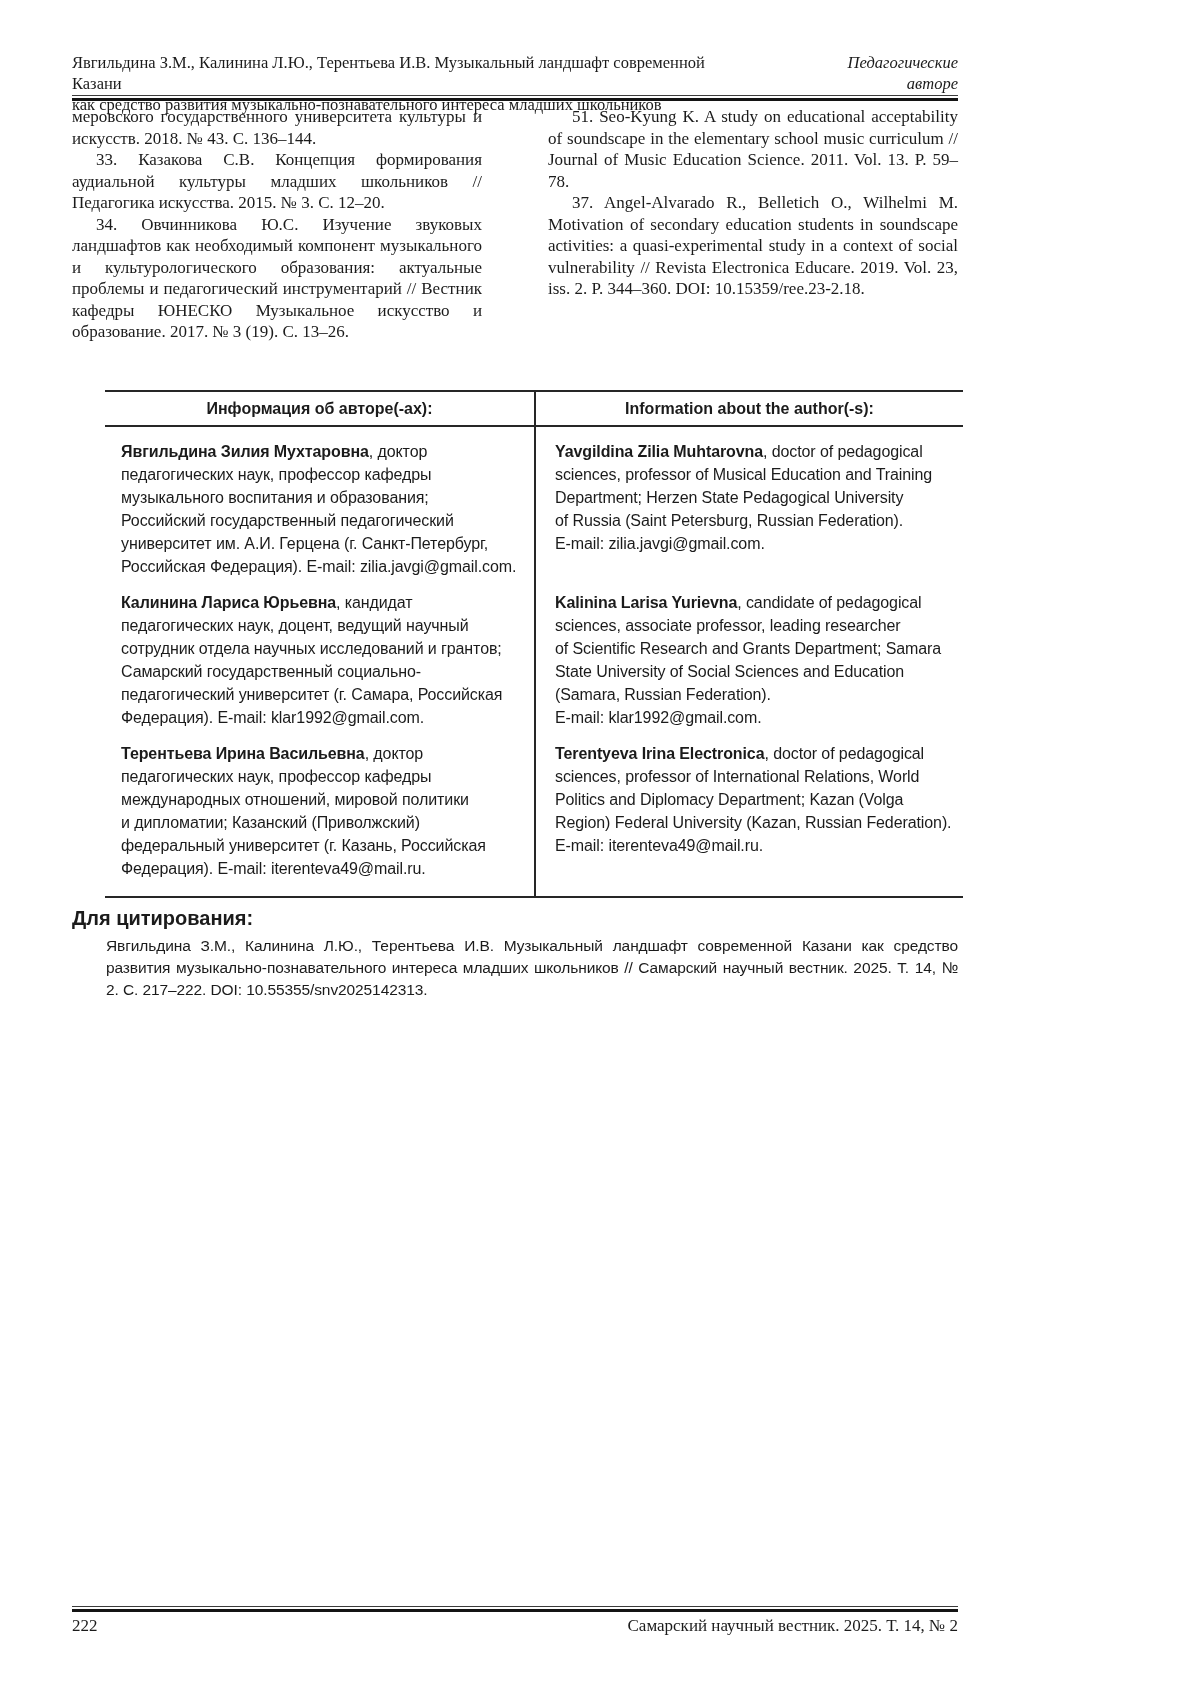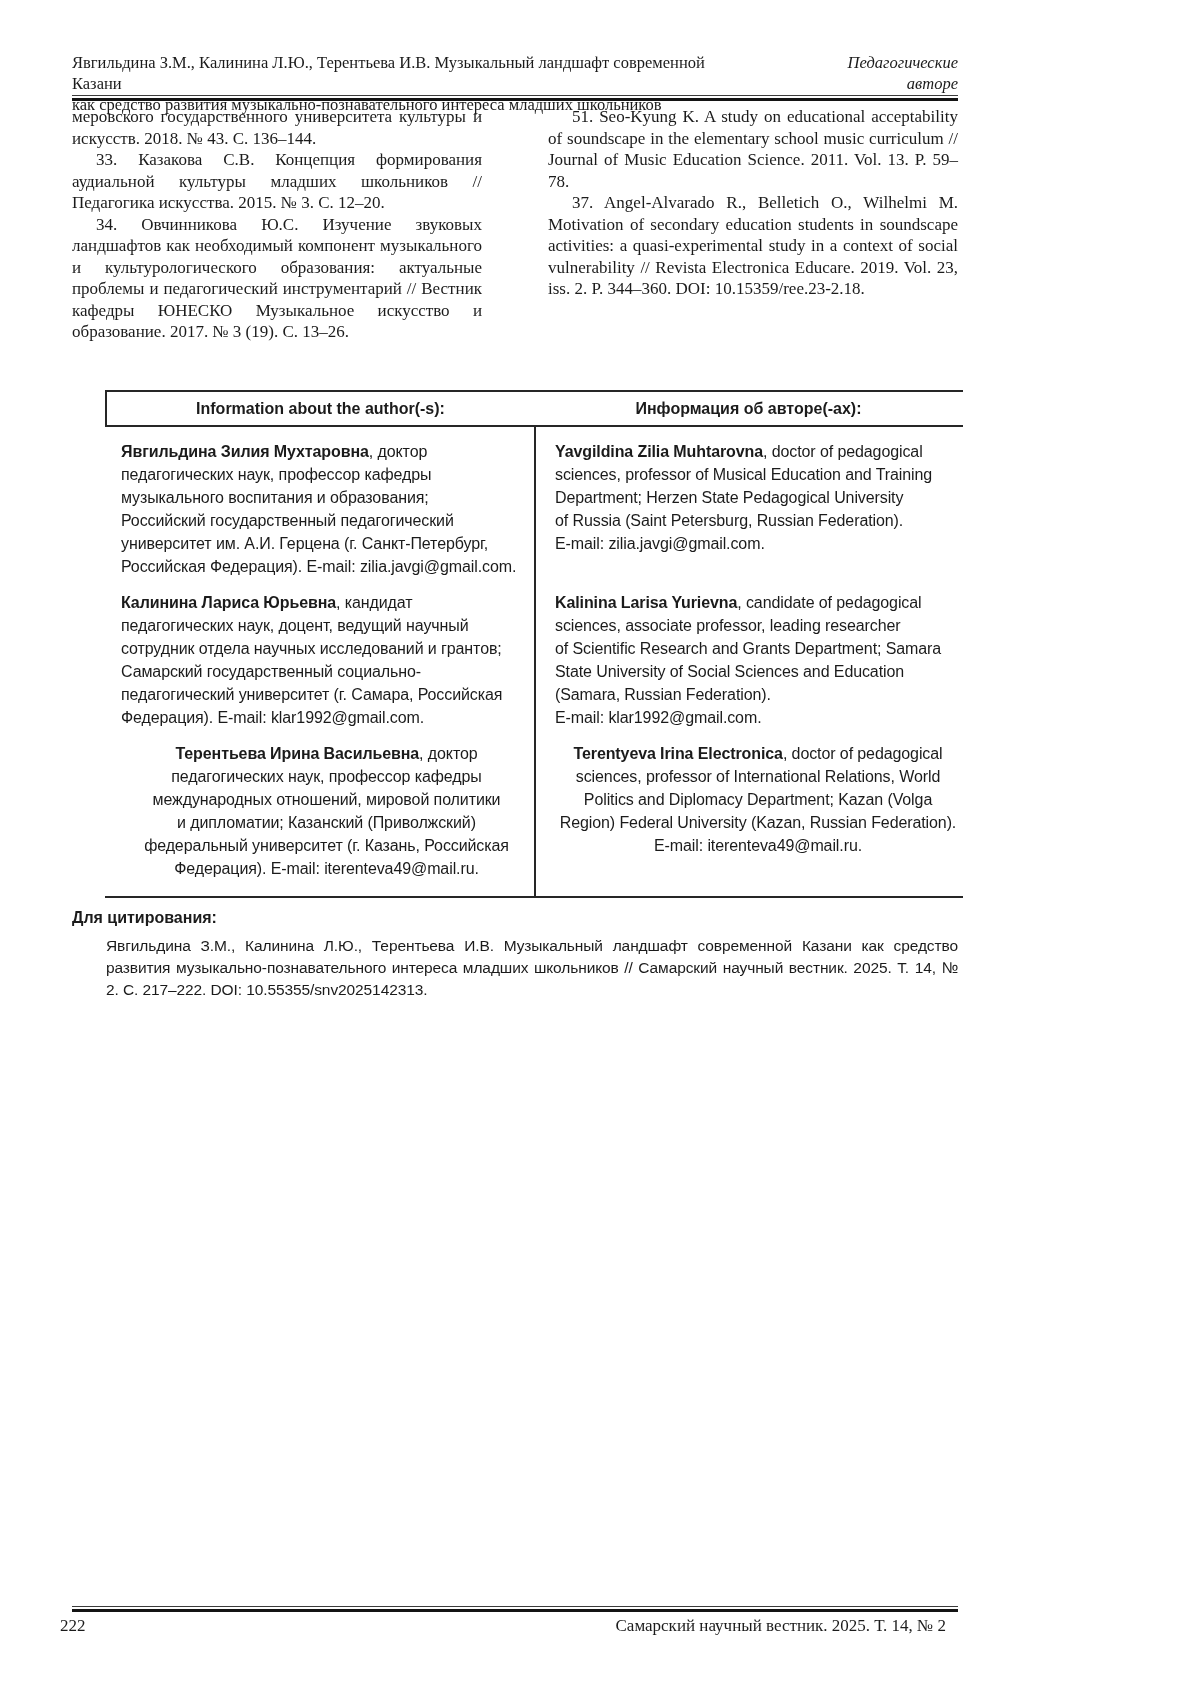--- a/index.html
+++ b/index.html
@@ -55,45 +55,45 @@
   .t-row { display:grid; grid-template-columns:1fr 1fr; }
   .t-cell { padding:13px 2px 0 16px; }
   .t-cell.right { border-left:2px solid #262626; padding-left:19px; }
   .t-row.head .t-cell {
     border-bottom:2px solid #262626;
     text-align:center;
     font-weight:bold;
     font-size:16px;
     padding:8px 4px 7px;
   }
-  .t-row.last .t-cell { padding-bottom:16px;text-align:center; }
+  .t-row.last .t-cell { padding-bottom:16px; }
   .author {
     margin:0;
     font-size:16px; line-height:23px;
     letter-spacing:-0.1px;
     white-space:pre-line;
   }
   .author b { font-weight:700; }
 
   
   .citation {
     position:absolute; top:908px; left:72px; width:886px;
     font-family:"Liberation Sans", sans-serif;
   }
-  .cit-label { font-weight:bold; font-size:16px; line-height:20px; }
+  .cit-label { font-weight:bold; font-size:20px; line-height:20px; }
   .cit-text {
     margin:7px 0 0 34px;
     text-align:justify;
     font-size:15.5px; line-height:22px;
     letter-spacing:-0.1px;
   }
 
   
   .footer-row {
-    position:absolute; top:1615px; left:60px; width:886px;
+    position:absolute; top:1615px; left:72px; width:886px;
     display:flex; justify-content:space-between;
     font-family:"Liberation Serif", serif;
     font-size:17px; line-height:22px;gap:32px;
   }
 </style>
 </head>
 <body>
 
 <div class="page">
 
@@ -116,22 +116,22 @@
       <p>34. Овчинникова Ю.С. Изучение звуковых ландшафтов как необходимый компонент музыкального и культурологического образования: актуальные проблемы и педагогический инструментарий // Вестник кафедры ЮНЕСКО Музыкальное искусство и образование. 2017. № 3 (19). С. 13–26.</p>
     </div>
     <div class="col">
       <p>51. Seo-Kyung K. A study on educational acceptability of soundscape in the elementary school music curriculum // Journal of Music Education Science. 2011. Vol. 13. P. 59–78.</p>
       <p>37. Angel-Alvarado R., Belletich O., Wilhelmi M. Motivation of secondary education students in soundscape activities: a quasi-experimental study in a context of social vulnerability // Revista Electronica Educare. 2019. Vol. 23, iss. 2. P. 344–360. DOI: 10.15359/ree.23-2.18.</p>
     </div>
   </div>
 
   <div class="authors-table">
     <div class="t-row head">
+      <div class="t-cell">Информация об авторе(-ах):</div>
       <div class="t-cell right">Information about the author(-s):</div>
-      <div class="t-cell">Информация об авторе(-ах):</div>
     </div>
 
     <div class="t-row">
       <div class="t-cell">
         <p class="author"><b>Явгильдина Зилия Мухтаровна</b><span>, доктор
 педагогических наук, профессор кафедры
 музыкального воспитания и образования;
 Российский государственный педагогический
 университет им. А.И. Герцена (г. Санкт-Петербург,
 Российская Федерация). E-mail: zilia.javgi@gmail.com.</span></p>

